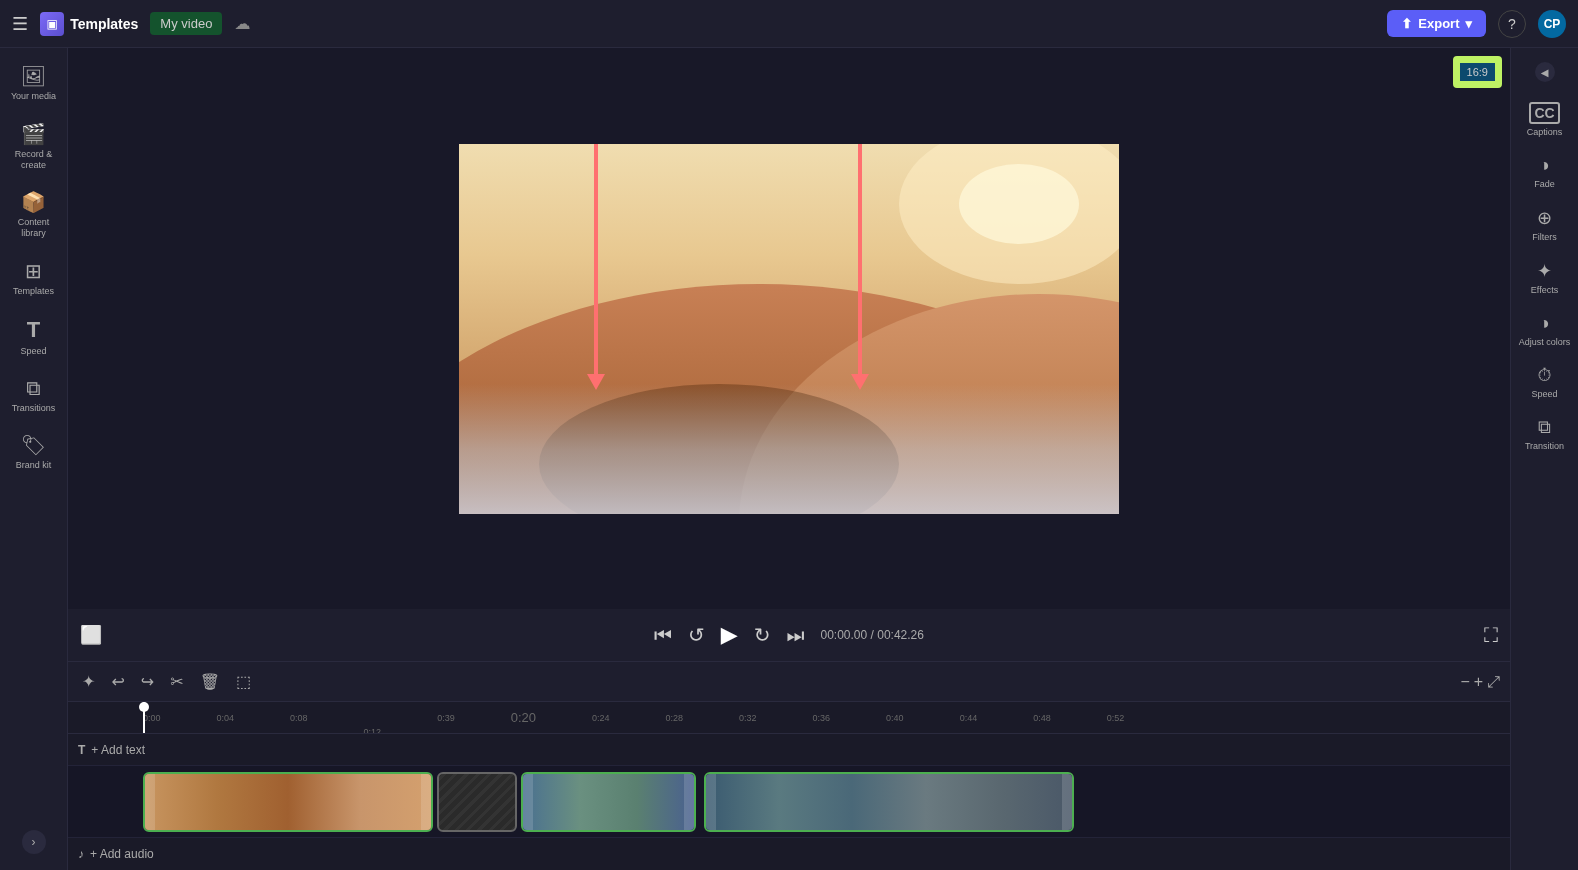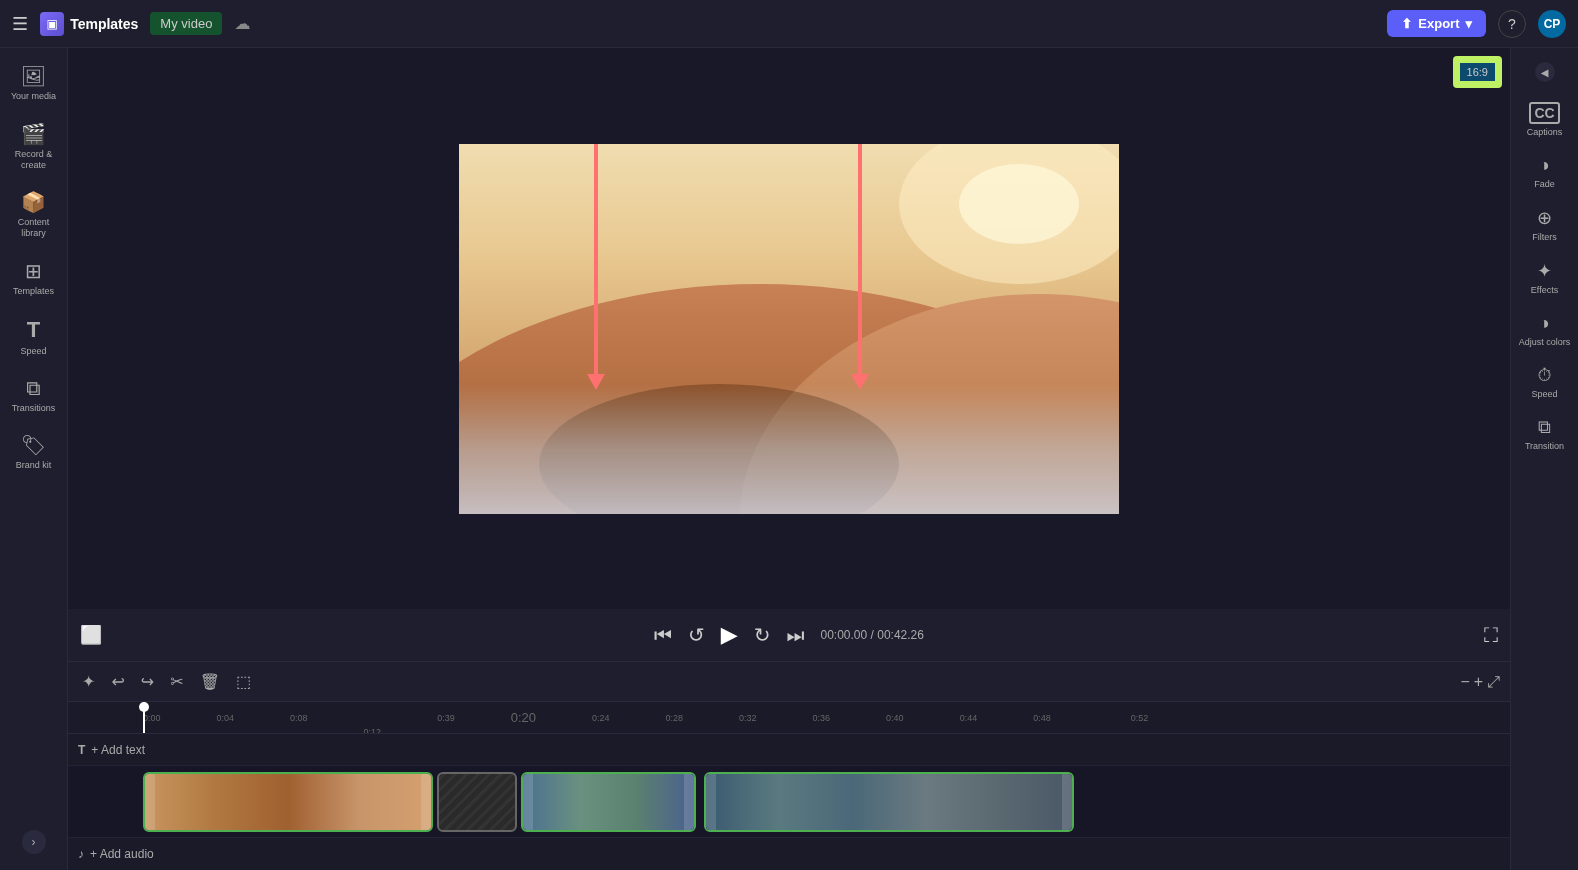--- a/index.html
+++ b/index.html
@@ -606,21 +606,21 @@
           <span style="font-size:9px;color:#666;margin-right:56px;">0:08</span>
           <span style="font-size:9px;color:#666;margin-right:56px;margin-top:28px;">0:12</span>
           <span style="font-size:9px;color:#666;margin-right:56px;">0:39</span>
           <span style="font-size:13px;color:#666;margin-right:56px;">0:20</span>
           <span style="font-size:9px;color:#666;margin-right:56px;">0:24</span>
           <span style="font-size:9px;color:#666;margin-right:56px;">0:28</span>
           <span style="font-size:9px;color:#666;margin-right:56px;">0:32</span>
           <span style="font-size:9px;color:#666;margin-right:56px;">0:36</span>
           <span style="font-size:9px;color:#666;margin-right:56px;">0:40</span>
           <span style="font-size:9px;color:#666;margin-right:56px;">0:44</span>
-          <span style="font-size:9px;color:#666;margin-right:80px;text-align:center;">0:48</span>
+          <span style="font-size:9px;color:#666;margin-right:56px;text-align:center;">0:48</span>
           <span style="font-size:9px;color:#666;">0:52</span>
         </div>
       </div>
 
       <div class="text-track">
         <span style="font-size:12px;font-weight:700;">T</span>
         <span style="cursor:pointer;">+ Add text</span>
       </div>
 
       <div class="clips-track">

